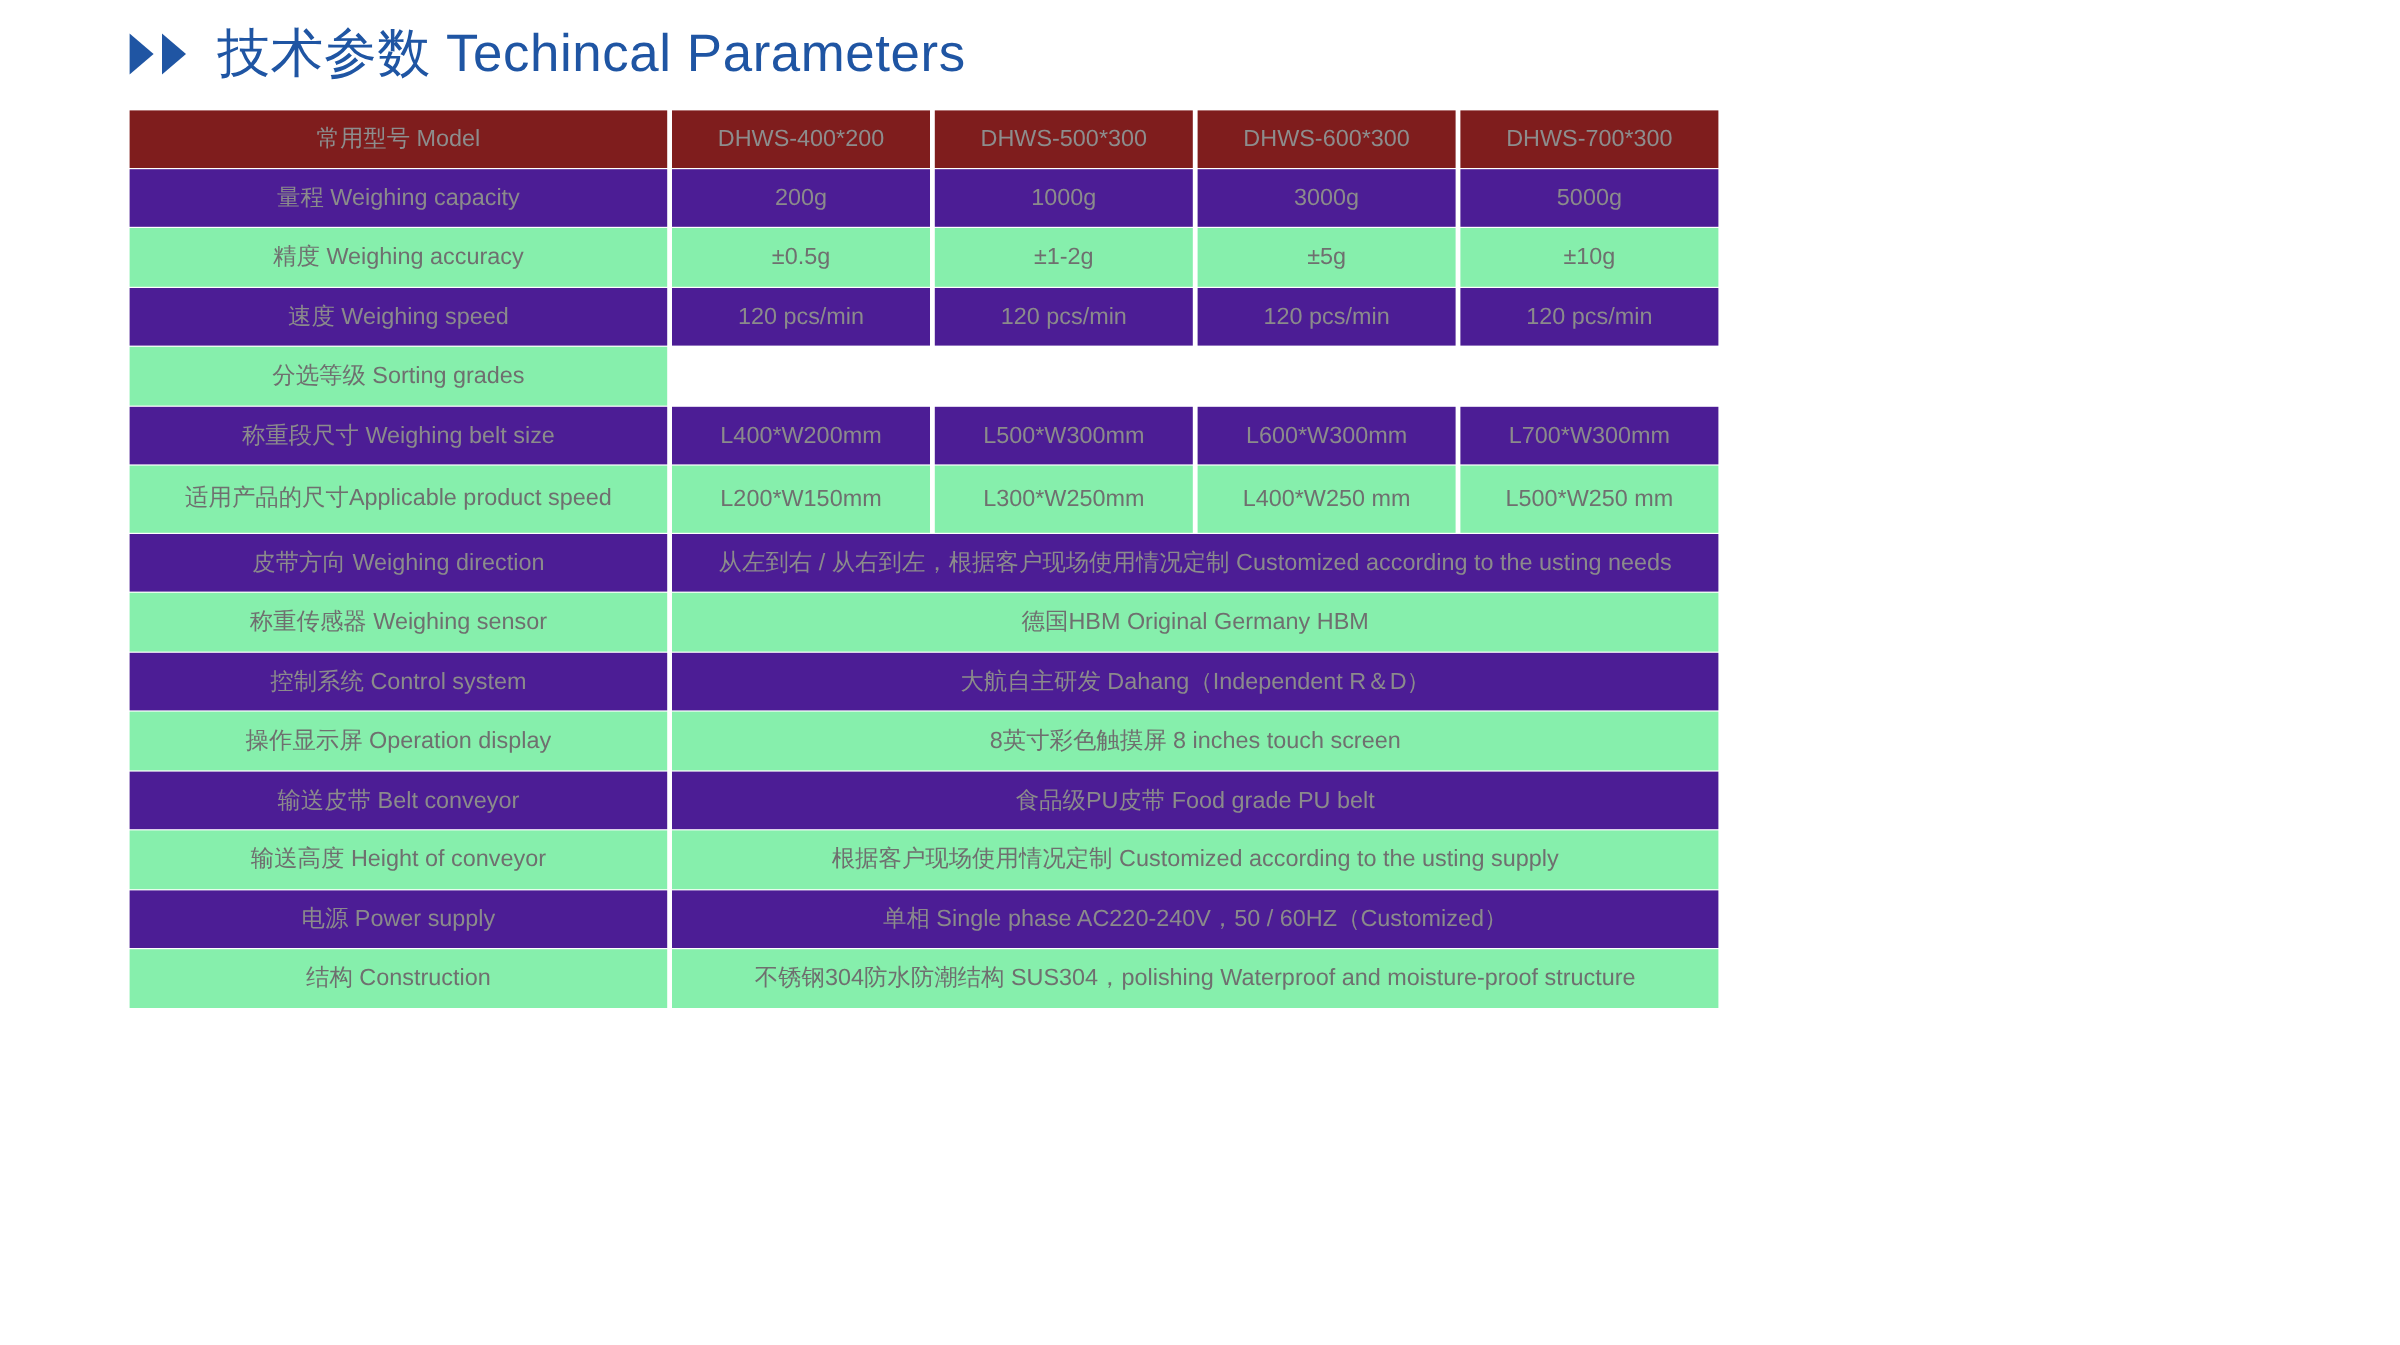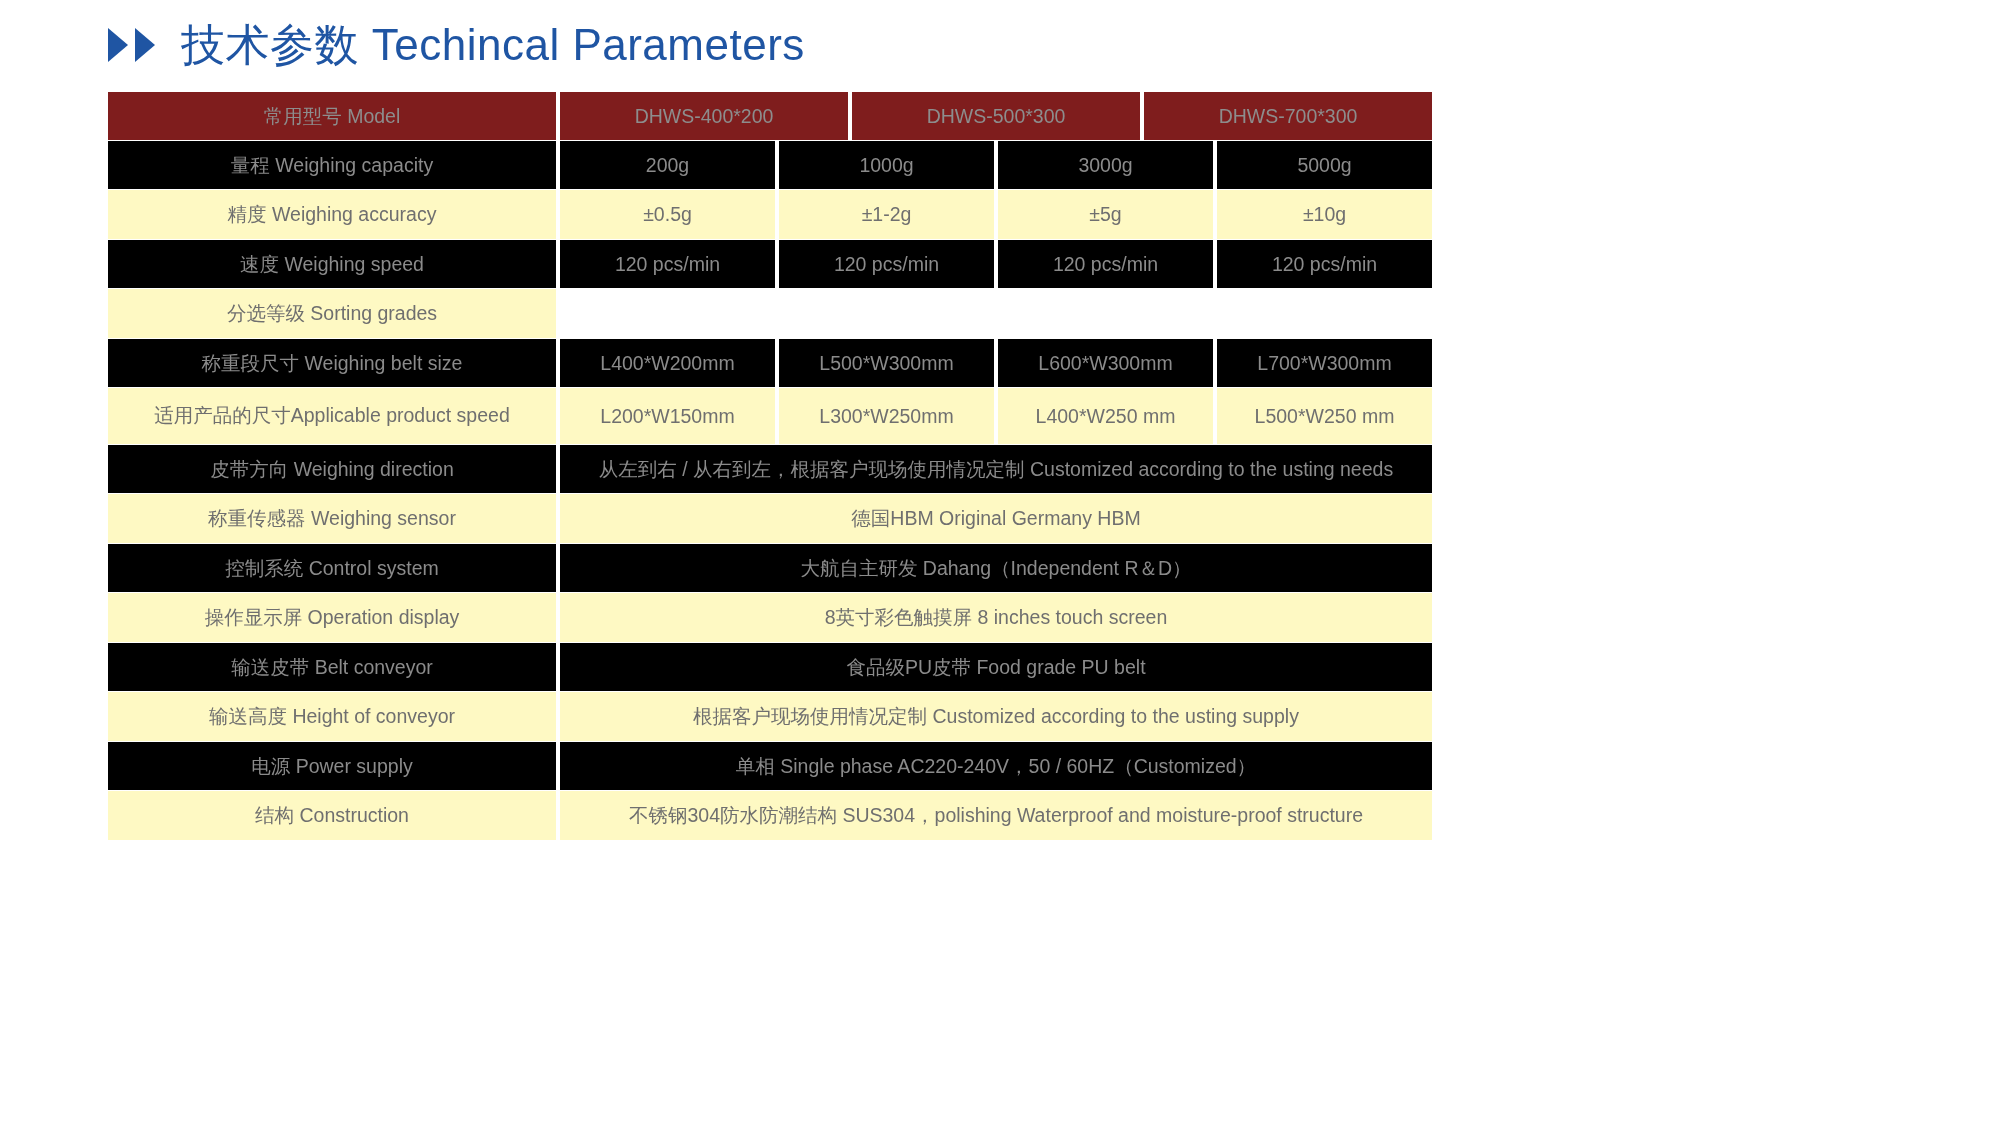--- a/index.html
+++ b/index.html
@@ -86,26 +86,26 @@
     min-width: 0;
   }
 
   
   .row.head .cell {
     background: #7f1d1d;
     height: 48px;
     color: #8d8d8d;
   }
   .row.gray .cell {
-    background: #000000;
+    background: #4c1d95;
     height: 48px;
     color: #8b8b8b;
   }
   .row.white .cell {
-    background: #fef9c3;
+    background: #86efac;
     height: 49px;
     color: #6f6f6f;
   }
   .row.tall .cell {
     height: 56px;
   }
 
   
   .row.head .cell + .cell,
   .row.gray .cell + .cell {
@@ -136,20 +136,21 @@
       <span class="tri"></span>
     </span>
     <span class="title-text">技术参数 Techincal Parameters</span>
   </div>
 
   <div class="table" id="table-root">
       <div class="row head">
         <div class="cell label-cell">常用型号 Model</div>
         <div class="cell val-cell">DHWS-400*200</div>
         <div class="cell val-cell">DHWS-500*300</div>
+        <div class="cell val-cell">DHWS-600*300</div>
         <div class="cell val-cell">DHWS-700*300</div>
       </div>
       <div class="row gray">
         <div class="cell label-cell">量程 Weighing capacity</div>
         <div class="cell val-cell">200g</div>
         <div class="cell val-cell">1000g</div>
         <div class="cell val-cell">3000g</div>
         <div class="cell val-cell">5000g</div>
       </div>
       <div class="row white">

